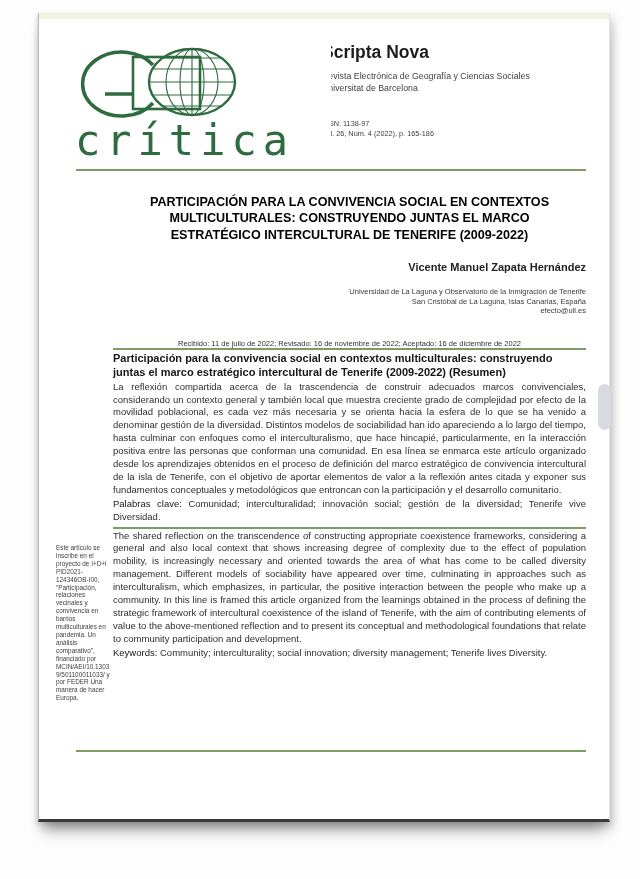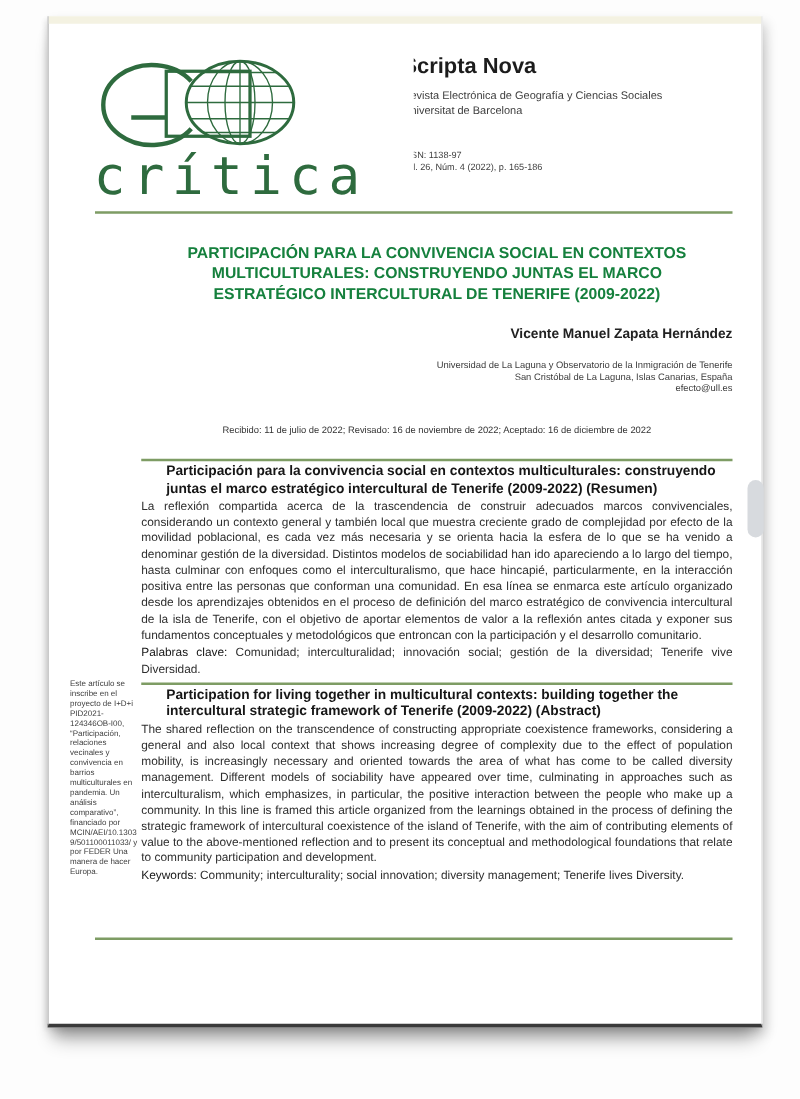--- a/index.html
+++ b/index.html
@@ -25,30 +25,30 @@
   .j-sub { margin-top:8px; font-size:8.8px; line-height:11.5px; color:#3e3e3e; }
   .j-issn { margin-top:25px; font-size:7.3px; line-height:10px; color:#3e3e3e; }
 
   .rule-full { position:absolute; left:37px; width:510px; height:2px; background:#7e9c64; }
   .rule-header { top:156px; }
   .rule-bottom { top:737px; }
 
   
   .col { position:absolute; left:74px; width:473px; }
 
-  .art-title { top:181px; text-align:center; font-weight:bold; font-size:12.6px; line-height:16.3px; color:#15803d; }
+  .art-title { top:181px; text-align:center; font-weight:bold; font-size:12.6px; line-height:16.3px; color:#000000; }
   .author-block { top:248px; text-align:right; color:#303030; }
   .author-name { font-size:11px; font-weight:bold; color:#222; }
   .affil { margin-top:14px; font-size:7.5px; line-height:9.6px; color:#3b3b3b; }
   .email { font-size:7.5px; color:#3b3b3b; }
 
   .flow { top:326px; color:#2e2e2e; }
-  .dates { text-align:center; font-size:7.5px; color:#333; padding-bottom:19px; }
+  .dates { text-align:center; font-size:7.5px; color:#333; padding-bottom:0; }
   .rule-col { height:2px; background:#7e9c64; }
-  .sec-heading { margin-top:2px; font-size:11px; line-height:13.8px; font-weight:bold; color:#161616;margin-left:20px; }
+  .sec-heading { margin-top:2px; font-size:11px; line-height:13.8px; font-weight:bold; color:#161616; }
   .body-p { margin-top:1px; font-size:9.5px; line-height:12.9px; text-align:justify; color:#2e2e2e; }
   .kw-label { font-weight:normal; color:#161616; }
   .gap-rule { margin-top:3px; }
 
   
   .margin-note {
     position:absolute; left:17px; top:531px; width:55px;
     font-size:6.4px; line-height:7.9px; color:#3d3d3d; overflow-wrap:anywhere;
   }
 
@@ -122,21 +122,20 @@
     <div class="col flow">
       <div class="dates">Recibido: 11 de julio de 2022; Revisado: 16 de noviembre de 2022; Aceptado: 16 de diciembre de 2022</div>
       <div class="rule-col"></div>
 
       <div class="sec-heading">Participación para la convivencia social en contextos multiculturales: construyendo juntas el marco estratégico intercultural de Tenerife (2009-2022) (Resumen)</div>
       <div class="body-p">La reflexión compartida acerca de la trascendencia de construir adecuados marcos convivenciales, considerando un contexto general y también local que muestra creciente grado de complejidad por efecto de la movilidad poblacional, es cada vez más necesaria y se orienta hacia la esfera de lo que se ha venido a denominar gestión de la diversidad. Distintos modelos de sociabilidad han ido apareciendo a lo largo del tiempo, hasta culminar con enfoques como el interculturalismo, que hace hincapié, particularmente, en la interacción positiva entre las personas que conforman una comunidad. En esa línea se enmarca este artículo organizado desde los aprendizajes obtenidos en el proceso de definición del marco estratégico de convivencia intercultural de la isla de Tenerife, con el objetivo de aportar elementos de valor a la reflexión antes citada y exponer sus fundamentos conceptuales y metodológicos que entroncan con la participación y el desarrollo comunitario.</div>
       <div class="body-p"><span class="kw-label">Palabras clave:</span><span> Comunidad; interculturalidad; innovación social; gestión de la diversidad; Tenerife vive Diversidad.</span></div>
 
       <div class="rule-col gap-rule"></div>
 
-      <div class="sec-heading">Participation for living together in multicultural contexts: building together the intercultural strategic framework of Tenerife (2009-2022) (Abstract)</div>
       <div class="body-p">The shared reflection on the transcendence of constructing appropriate coexistence frameworks, considering a general and also local context that shows increasing degree of complexity due to the effect of population mobility, is increasingly necessary and oriented towards the area of what has come to be called diversity management. Different models of sociability have appeared over time, culminating in approaches such as interculturalism, which emphasizes, in particular, the positive interaction between the people who make up a community. In this line is framed this article organized from the learnings obtained in the process of defining the strategic framework of intercultural coexistence of the island of Tenerife, with the aim of contributing elements of value to the above-mentioned reflection and to present its conceptual and methodological foundations that relate to community participation and development.</div>
       <div class="body-p"><span class="kw-label">Keywords</span><span>: Community; interculturality; social innovation; diversity management; Tenerife lives Diversity.</span></div>
     </div>
 
     <div class="margin-note">Este artículo se inscribe en el proyecto de I+D+i PID2021-124346OB-I00, “Participación, relaciones vecinales y convivencia en barrios multiculturales en pandemia. Un análisis comparativo”, financiado por MCIN/AEI/10.13039/501100011033/ y por FEDER Una manera de hacer Europa.</div>
 
     <div class="rule-full rule-bottom"></div>
 
     <div class="scroll-thumb"></div>
   </div>

